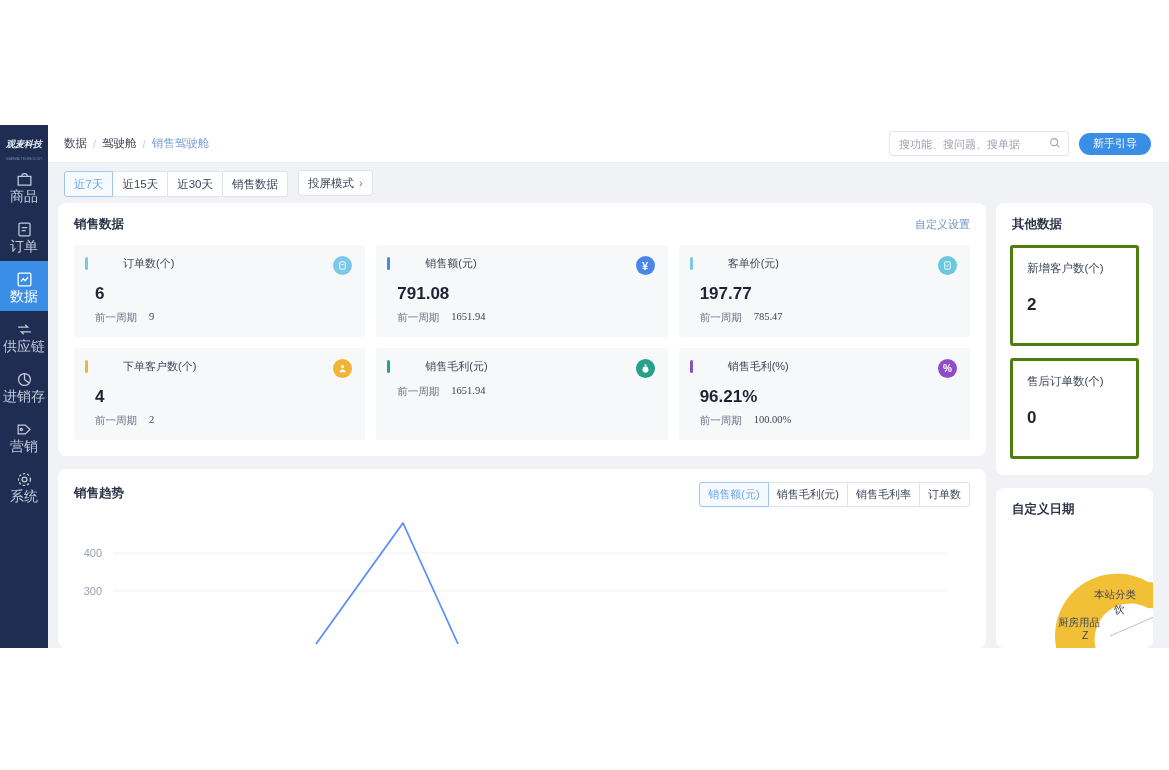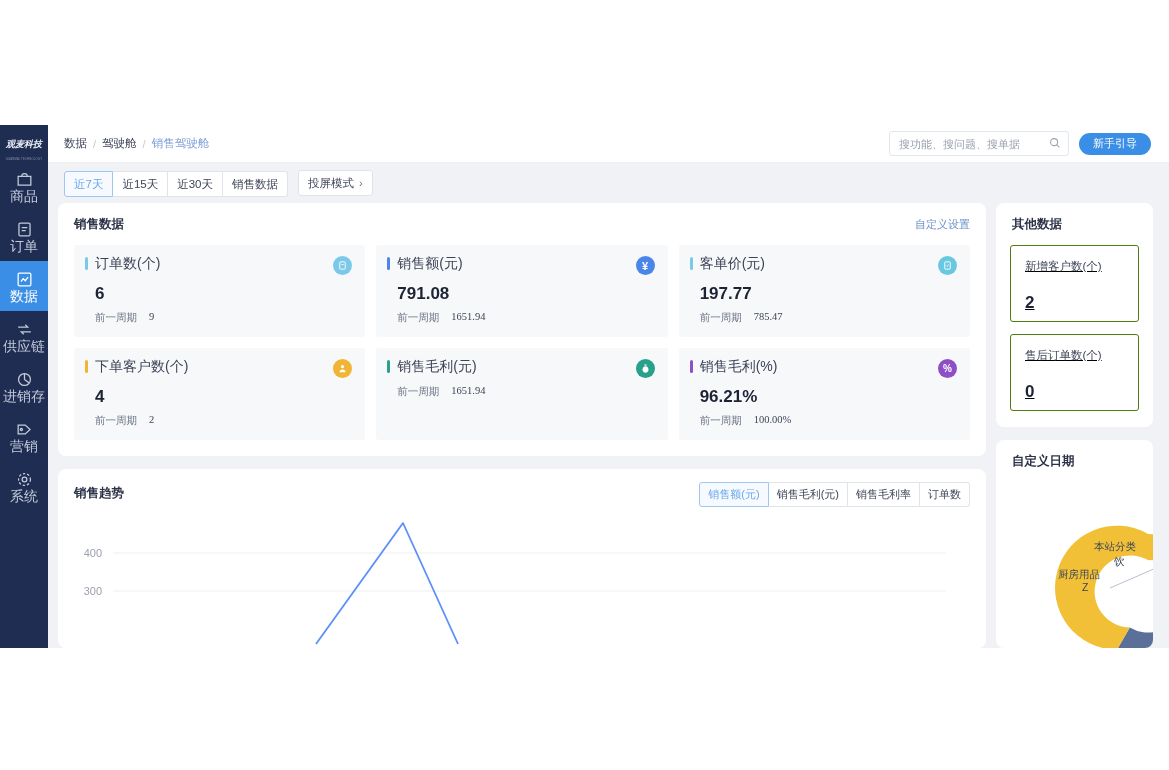--- a/index.html
+++ b/index.html
@@ -287,23 +287,24 @@
   }
   .metric-bar {
     width: 3px;
     height: 13px;
     border-radius: 2px;
     margin-right: 7px;
     margin-top: 1px;
     flex: none;
   }
   .metric-label {
-    font-size: 14px;
+    font-size: 11px;
     color: #3d4457;
     line-height: 14px;
+    margin-left: 28px;
   }
   .metric-icon {
     margin-left: auto;
     width: 19px; height: 19px;
     border-radius: 50%;
     display: flex;
     align-items: center;
     justify-content: center;
     color: #fff;
     font-size: 10px;
@@ -322,26 +323,25 @@
     font-size: 10.5px;
     color: #6a7285;
     display: flex;
     gap: 12px;
     font-family: Liberation Serif, serif;
   }
   .metric-prev .pv { color: #3d4457; }
 
   
   .other-card {
-    border: 1px solid #4d7c0f;
+    border: 3px solid #4d7c0f;
     border-radius: 3px;
     margin: 0 14px;
-    padding: 13px 14px 8px 14px;
+    padding: 13px 14px 28px 14px;
     box-sizing: border-box;
-    text-decoration: underline;
   }
   .other-card + .other-card { margin-top: 12px; }
   .other-label {
     font-size: 11.5px;
     color: #3d4457;
   }
   .other-value {
     font-size: 17px;
     font-weight: bold;
     color: #1d2333;

